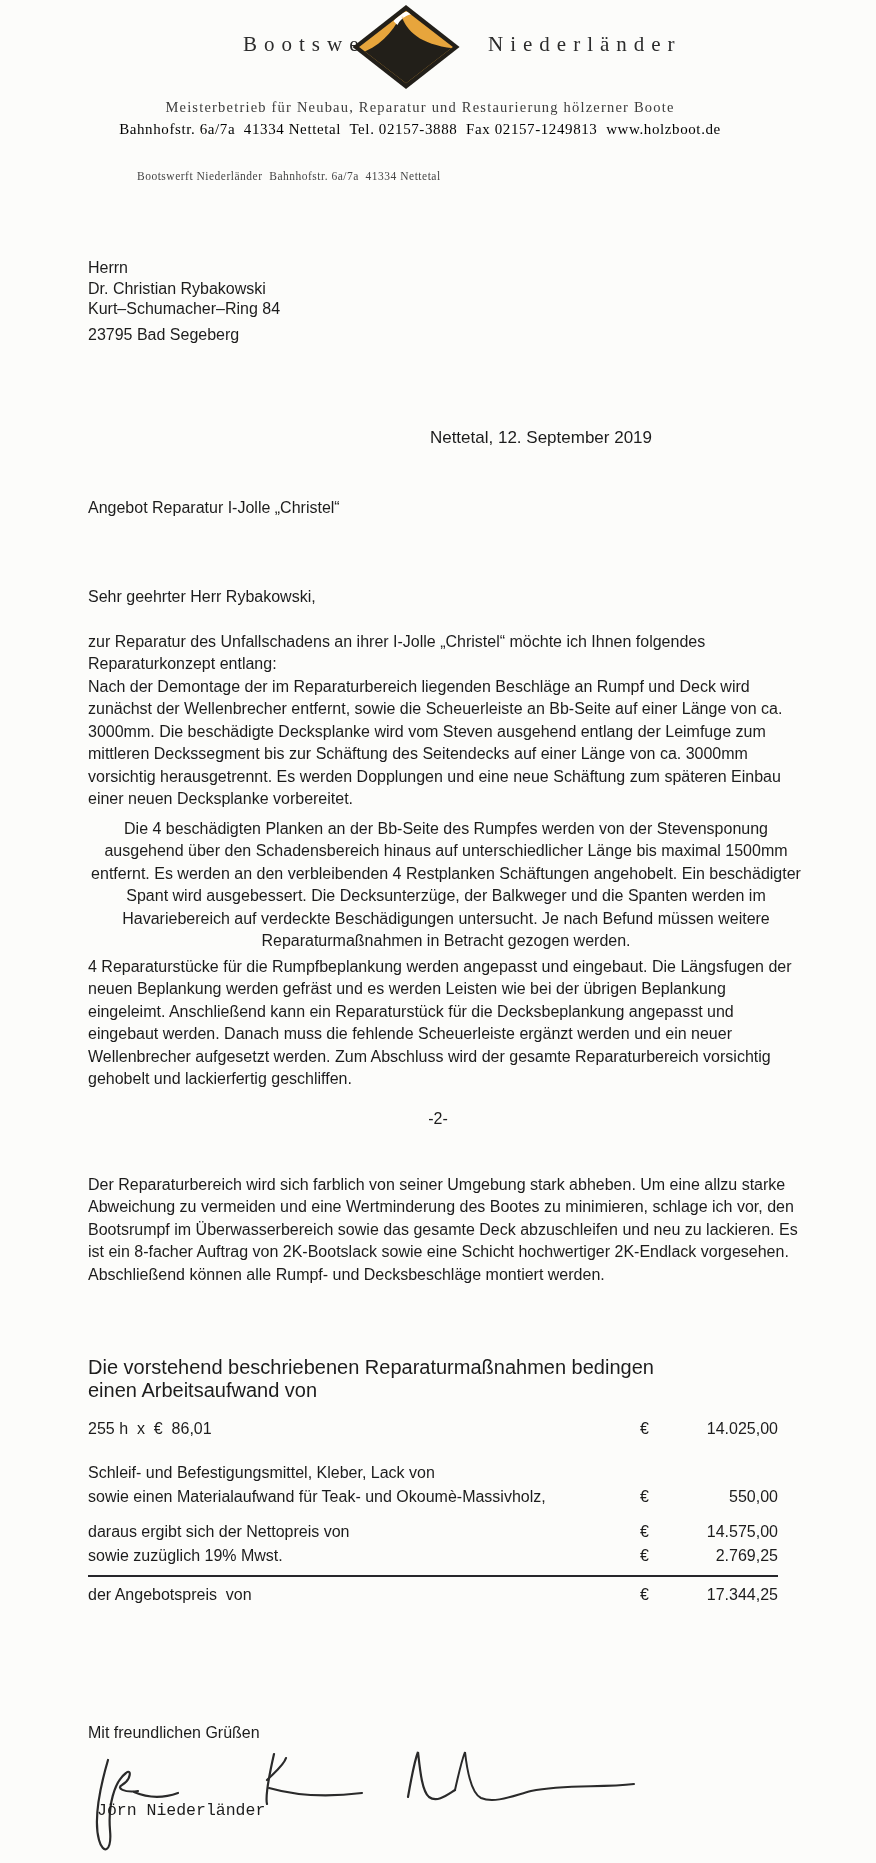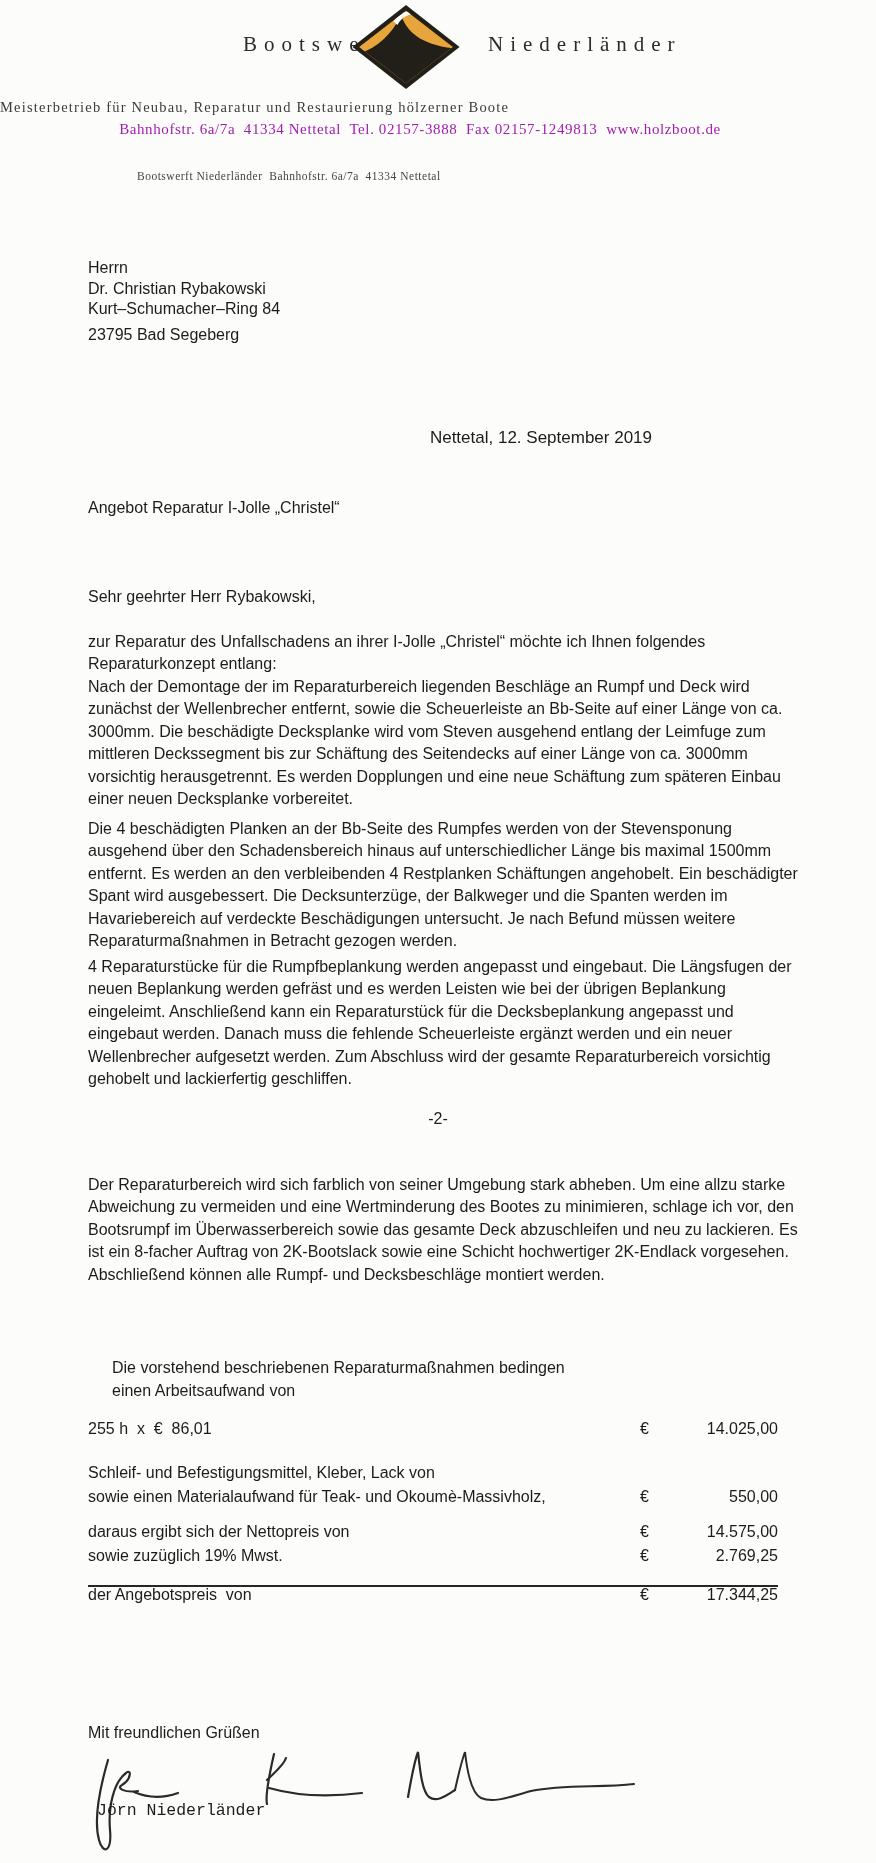--- a/index.html
+++ b/index.html
@@ -22,59 +22,59 @@
     font-family: "Liberation Serif", "DejaVu Serif", serif;
     font-size: 21px;
     letter-spacing: 7px;
     color: #2b2b2b;
   }
   .brand-left  { left: 243px; top: 32px; }
   .brand-right { left: 488px; top: 32px; }
   .logo-wrap { left: 348px; top: 3px; width: 116px; height: 88px; }
   .tagline {
     left: 0; top: 99px; width: 840px;
-    text-align: left;
+    text-align: center;
     font-family: "Liberation Serif", "DejaVu Serif", serif;
     font-size: 14.5px; letter-spacing: 1.2px; color: #3c3c3c;
   }
   .contact-line {
     left: 0; top: 121px; width: 840px;
     text-align: center;
     font-family: "Liberation Serif", "DejaVu Serif", serif;
-    font-size: 15px; letter-spacing: 0.6px; color: #a21caf;
+    font-size: 15px; letter-spacing: 0.6px; color: #000000;
   }
   .sender-line {
     left: 137px; top: 170px;
     font-family: "Liberation Serif", "DejaVu Serif", serif;
     font-size: 11.5px; letter-spacing: 0.5px; color: #444;
   }
 
   
   .recipient { left: 88px; top: 258px; font-size: 16px; line-height: 20.5px; }
   .recipient .gap { margin-top: 5px; }
   .date-line { left: 0; top: 428px; width: 652px; text-align: right; font-size: 17px; }
   .subject   { left: 88px; top: 499px; font-size: 16px; }
   .salutation{ left: 88px; top: 588px; font-size: 16px; }
 
   
   .para { left: 88px; width: 716px; font-size: 16px; line-height: 22.4px; }
   .p1a { top: 631px; }
   .p1b { top: 676px; }
-  .p2  { top: 818px; }
+  .p2  { top: 818px; text-align: center; }
   .p3  { top: 956px; }
   .page-marker { left: 0; top: 1110px; width: 876px; text-align: center; font-size: 16px; }
   .p4  { top: 1174px; }
 
   
-  .cost-intro { left: 88px; top: 1356px; font-size: 16px; line-height: 23px; margin-left: 24px; }
+  .cost-intro { left: 88px; top: 1356px; font-size: 20px; line-height: 23px; }
   .cost-row { left: 88px; width: 690px; font-size: 16px; }
   .row-labor { top: 1420px; }
   .row-material { top: 1461px; line-height: 24px; }
   .row-net { top: 1523px; }
-  .row-vat { top: 1547px; border-bottom: 2px solid #26262a; padding-bottom: 20px; }
+  .row-vat { top: 1547px; border-bottom: 2px solid #26262a; padding-bottom: 10px; }
   .row-total { top: 1586px; }
   .row-euro   { position: absolute; left: 552px; top: 0; }
   .row-amount { position: absolute; right: 0; top: 0; width: 130px; text-align: right; }
   .row-material .row-euro,
   .row-material .row-amount { top: auto; bottom: 0; }
 
   
   .closing-para { left: 88px; top: 1646px; width: 716px; font-size: 16px; line-height: 22.4px; }
   .signoff { left: 88px; top: 1724px; font-size: 16px; }
   .signature-svg { left: 78px; top: 1740px; }

